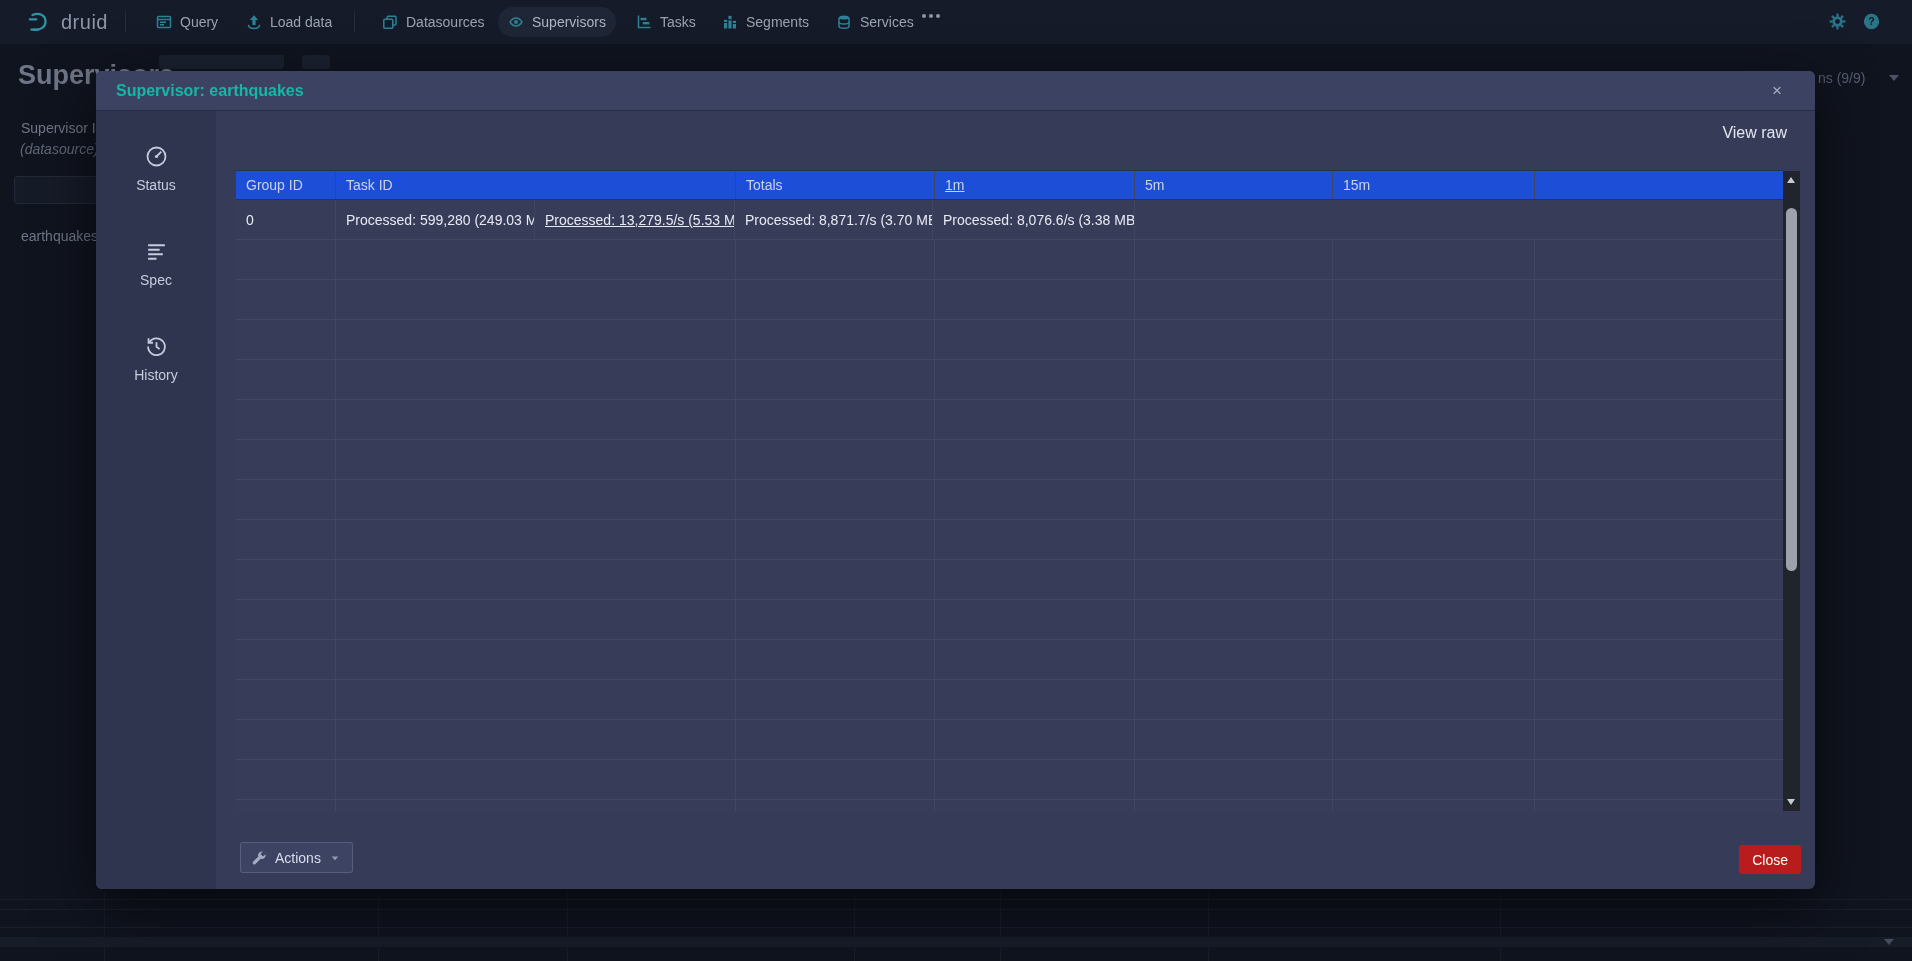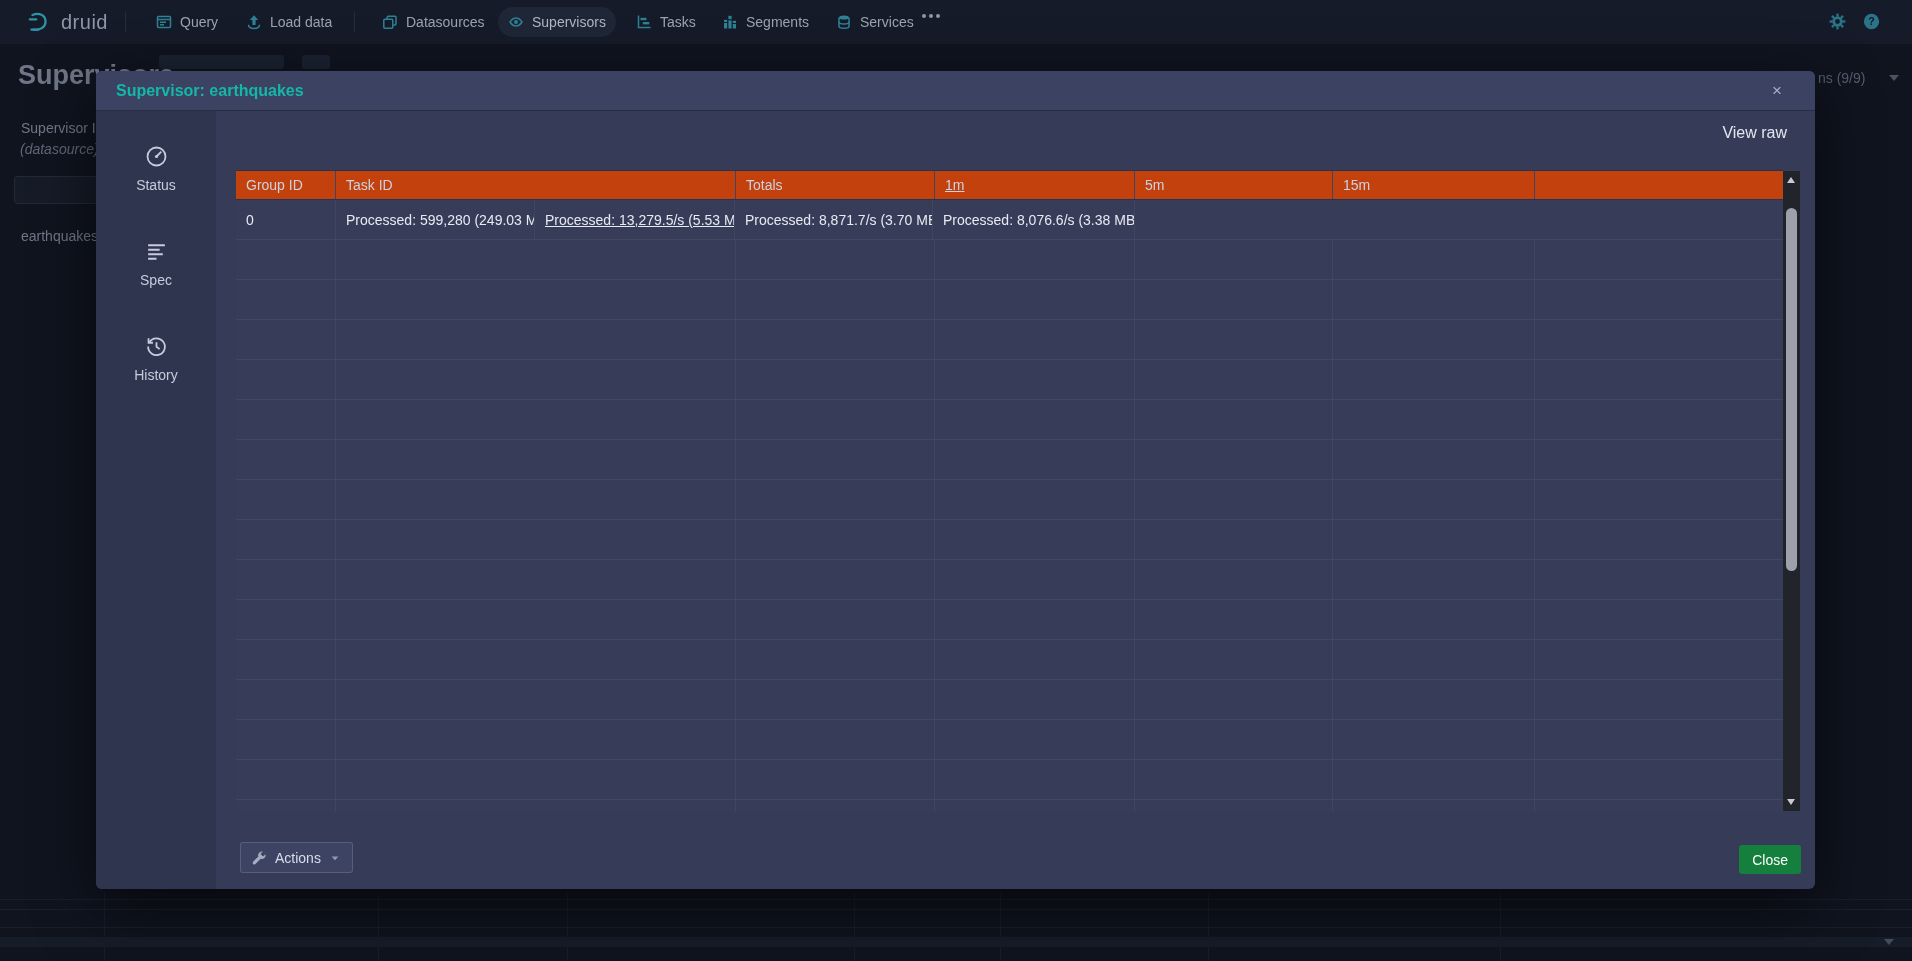--- a/index.html
+++ b/index.html
@@ -70,21 +70,21 @@
     gap:9px; color:#c6ccdd; font-size:14px; cursor:pointer;
   }
   .tab svg { width:23px; height:23px; }
   .tab.active { background:#0e8ae2; color:#ffffff; }
   
   .view-raw { position:absolute; top:53px; right:28px; font-size:16px; color:#e2e6f0; cursor:pointer; }
   
   .table-wrap { position:absolute; left:140px; top:99px; width:1564px; height:642px; overflow:hidden; }
   .cols { position:absolute; left:0; top:0; width:1547px; }
   .tr { display:flex; height:40px; border-bottom:1px solid #414863; background:#373d59; }
-  .tr.head { height:30px; background:#c2410c; border-top:1px solid #2b3147; border-bottom:1px solid #2c324b; }
+  .tr.head { height:30px; background:#1d4ed8; border-top:1px solid #2b3147; border-bottom:1px solid #2c324b; }
   .td, .th {
     padding:0 10px; display:flex; align-items:center; overflow:hidden; white-space:nowrap;
     border-right:1px solid #3f465f; font-size:14px;
   }
   .th { color:#ccd2e2; }
   .td { color:#e7eaf3; }
   .c0{width:100px;} .c1{width:400px;} .c2{width:199px;} .c3{width:200px;text-decoration:underline;} .c4{width:198px;text-align:right;} .c5{width:202px;}
   .c6{flex:1; border-right:none;}
   
   .vscroll { position:absolute; right:0; top:1px; width:17px; height:640px; background:#22242b; }
@@ -95,21 +95,21 @@
   
   .btn-actions {
     position:absolute; left:144px; top:771px; height:31px;
     display:flex; align-items:center; gap:8px; padding:4px 11px;
     background:#3c4363; border:1px solid rgba(132,142,172,.38); border-radius:3px;
     color:#d9dde9; font-size:14px; cursor:pointer;
   }
   .btn-actions svg { color:#a6adc2; }
   .btn-close {
     position:absolute; right:14px; top:774px; height:29px; padding:0 13px;
-    display:flex; align-items:center; background:#15803d; border:none; border-radius:3px;
+    display:flex; align-items:center; background:#b91c1c; border:none; border-radius:3px;
     color:#ffffff; font-size:14px; cursor:pointer;
   }
 </style>
 </head>
 <body>
 
 <div class="screen">
 
   <div class="nav">
     <div class="brand">

